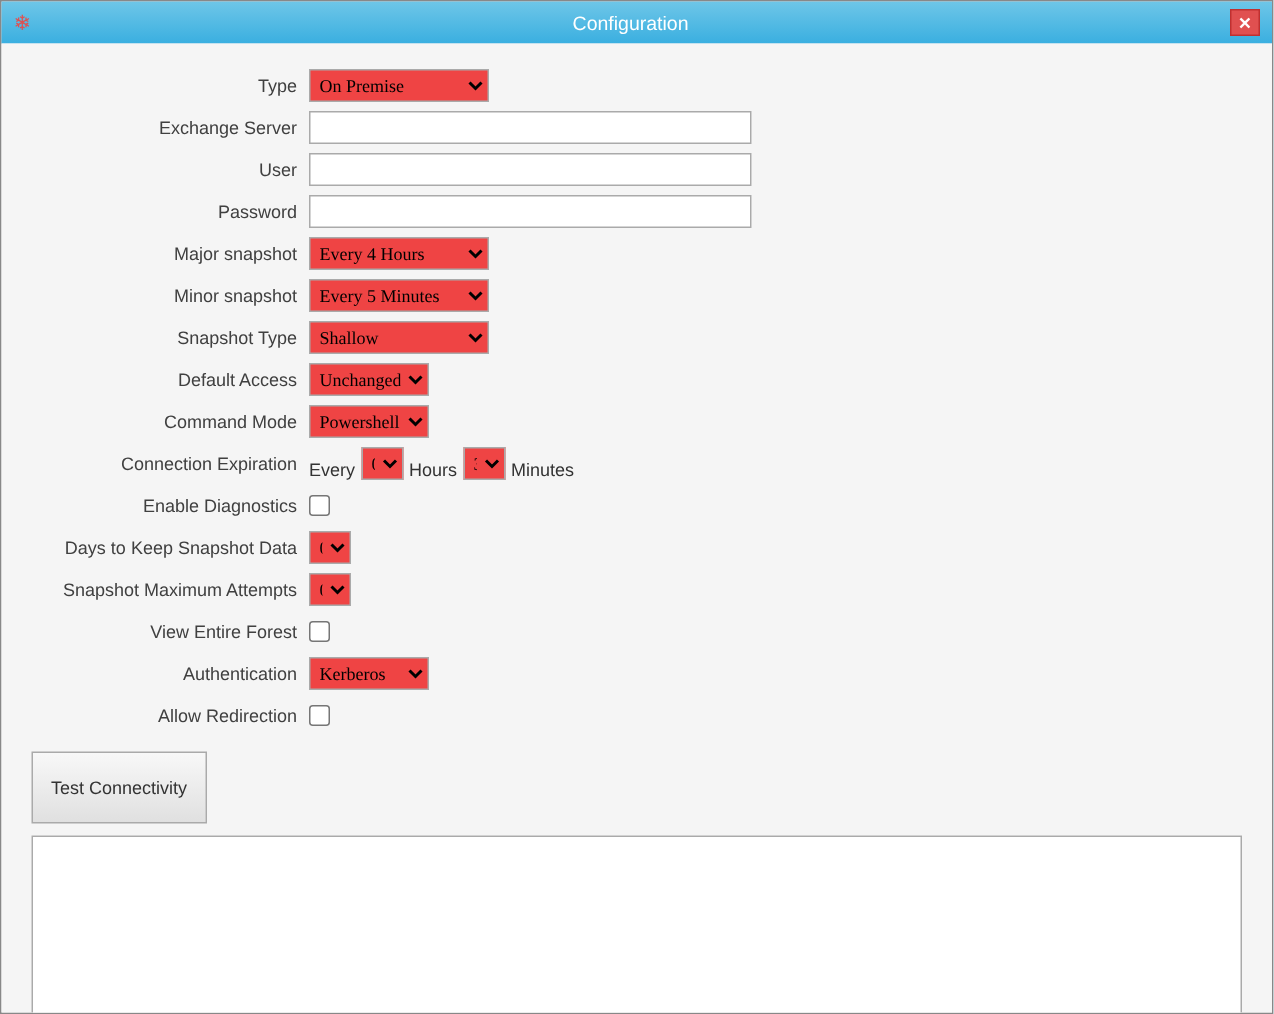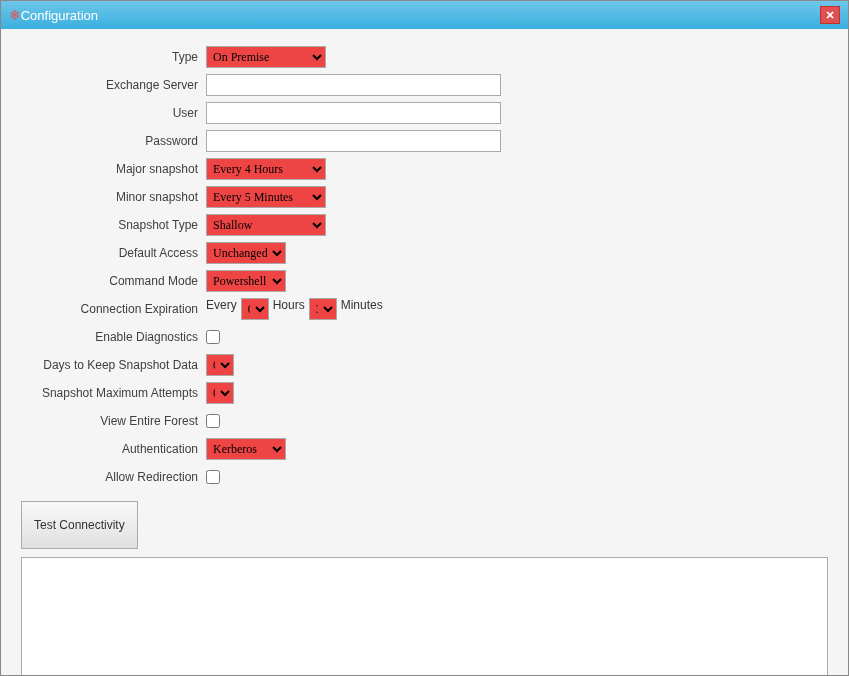--- a/index.html
+++ b/index.html
@@ -26,21 +26,21 @@
       background: linear-gradient(to bottom, #6ec6e8, #3aafe0);
       height: 28px;
       display: flex;
       align-items: center;
       justify-content: space-between;
       padding: 0 8px;
       flex-shrink: 0;
     }
     .title-bar-text {
       flex: 1;
-      text-align: left;
+      text-align: center;
       color: #fff;
       font-size: 13px;
       font-weight: normal;
     }
     .close-btn {
       background: #e05050;
       border: 1px solid #c03030;
       color: white;
       width: 20px;
       height: 18px;
@@ -102,21 +102,21 @@
       width: 120px;
     }
     .select-medium {
       width: 80px;
     }
     .select-tiny {
       width: 28px;
     }
     .connection-expiry-row {
       display: flex;
-      align-items: flex-start;
+      align-items: flex-end;
       gap: 4px;
     }
     .connection-expiry-row span {
       font-size: 12px;
       color: #333;
     }
     .checkbox-input {
       width: 14px;
       height: 14px;
       cursor: pointer;

